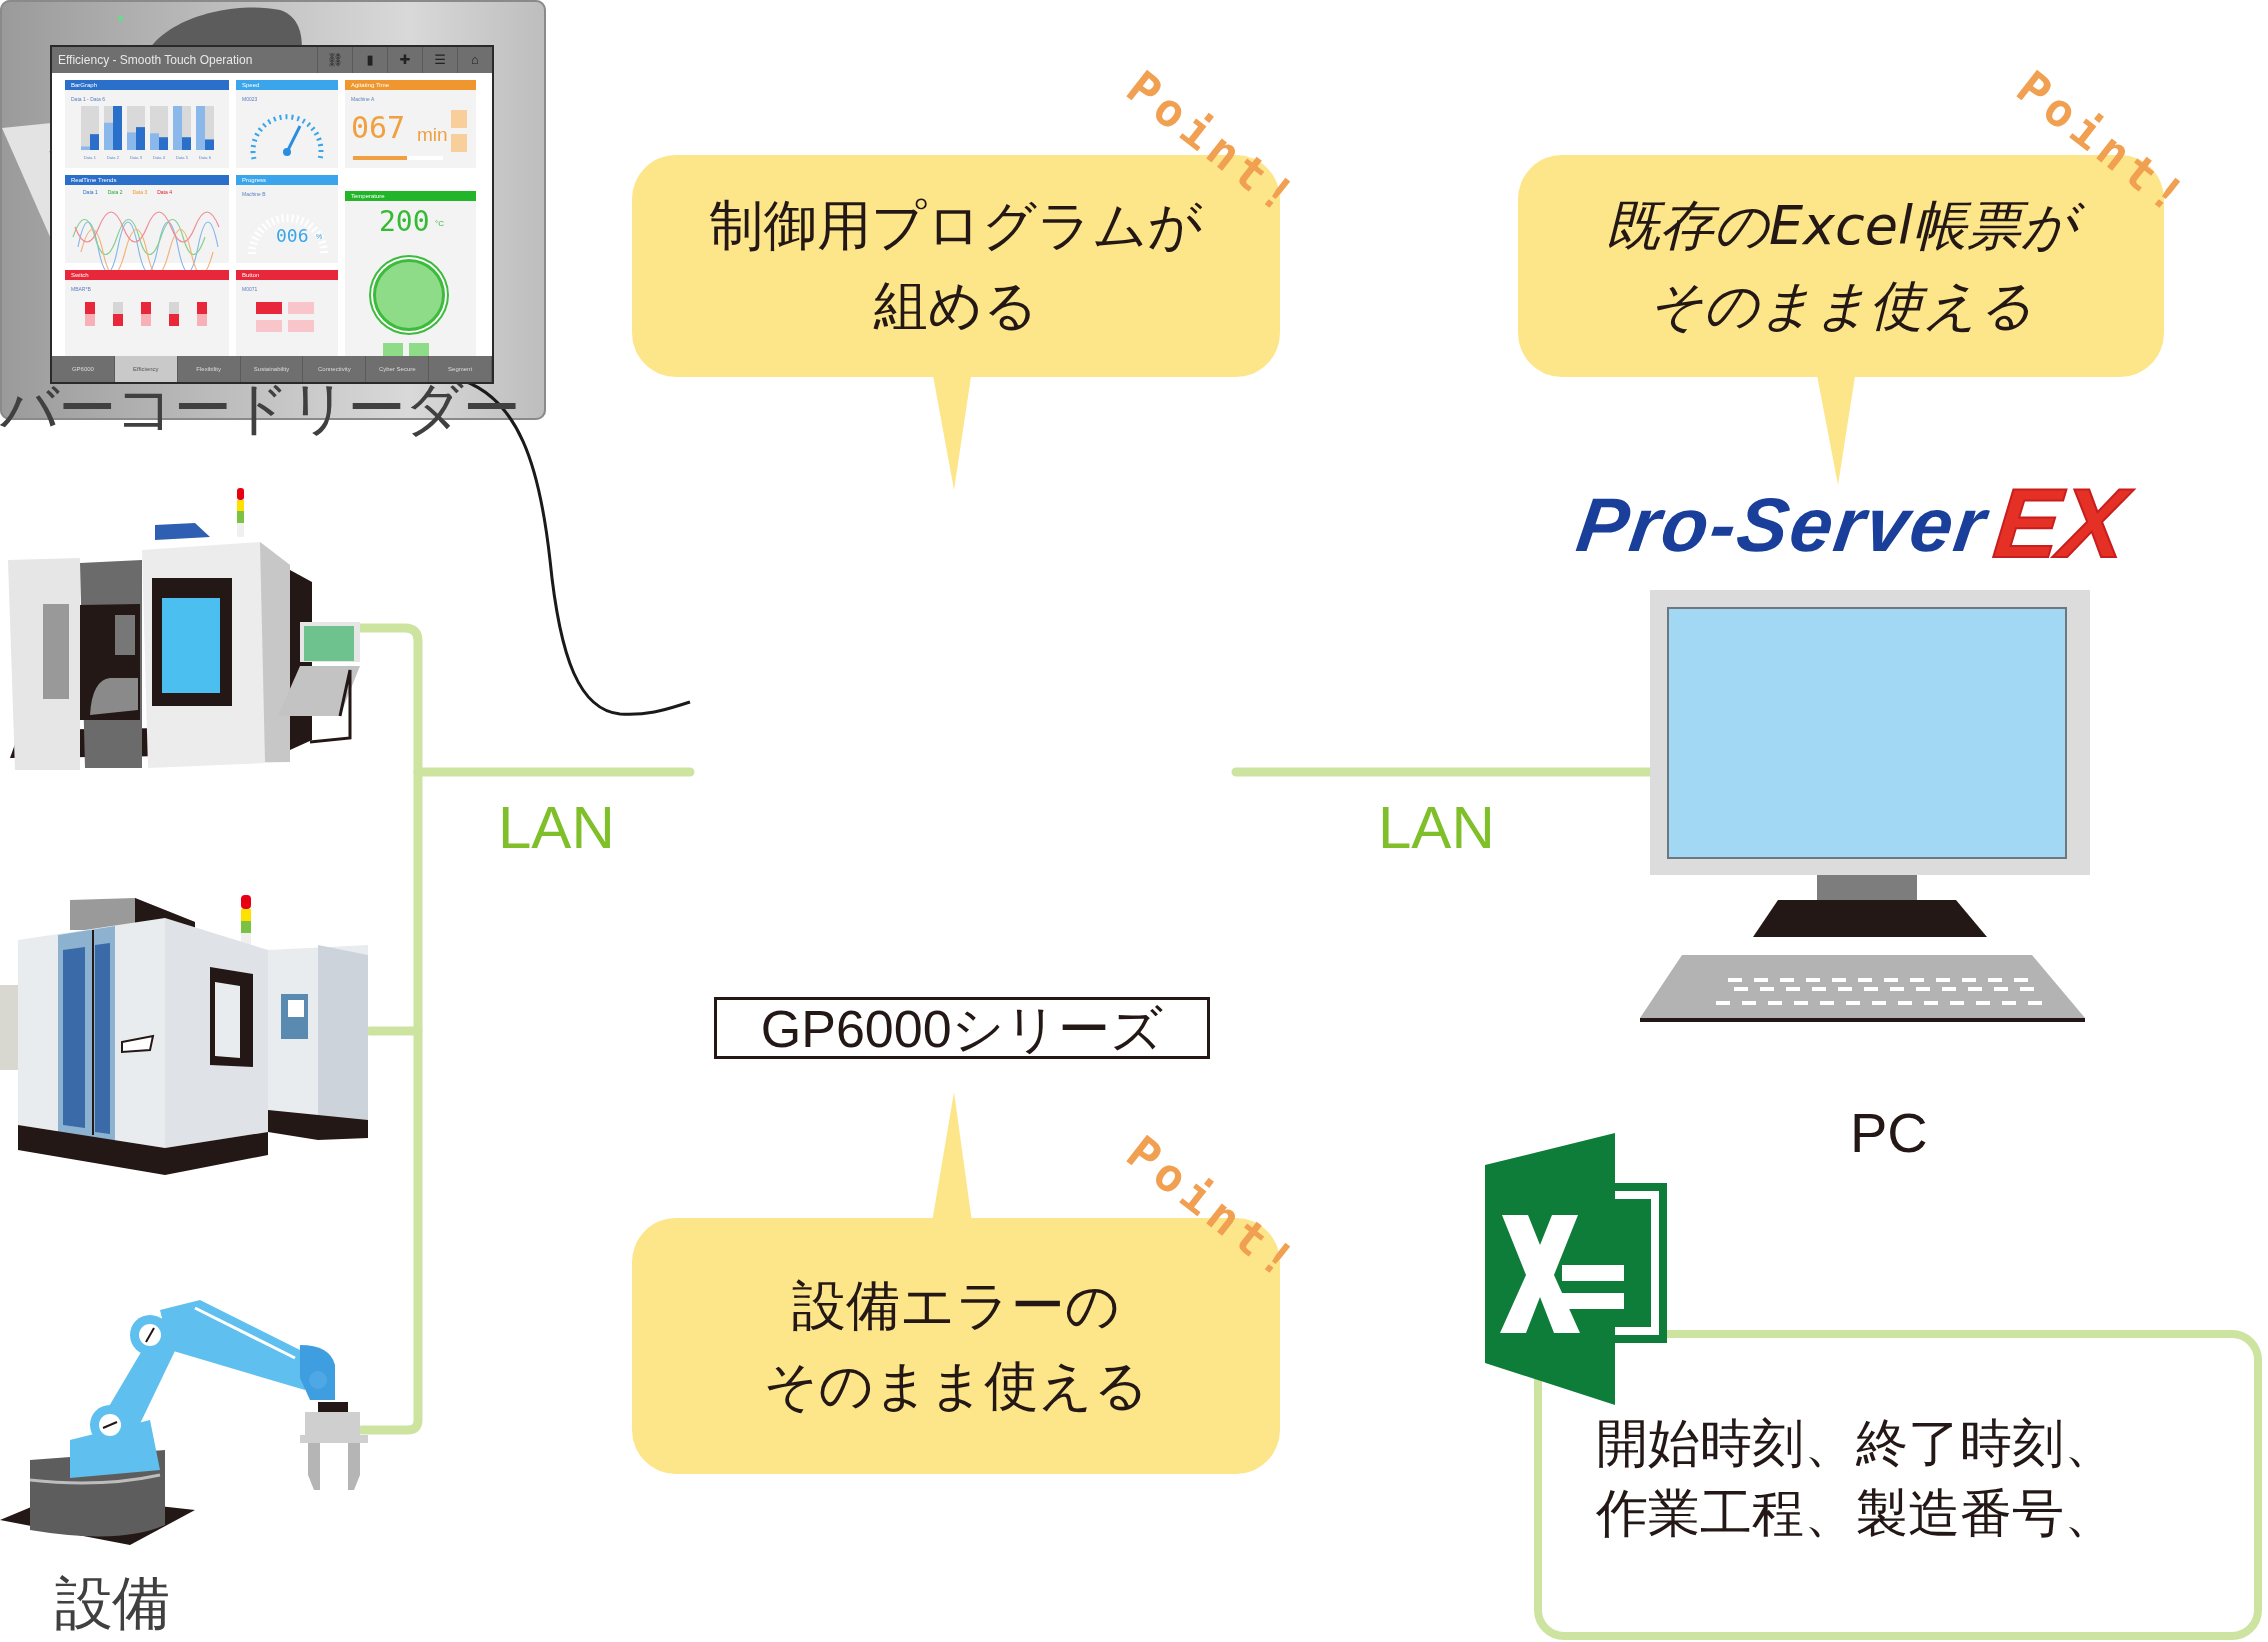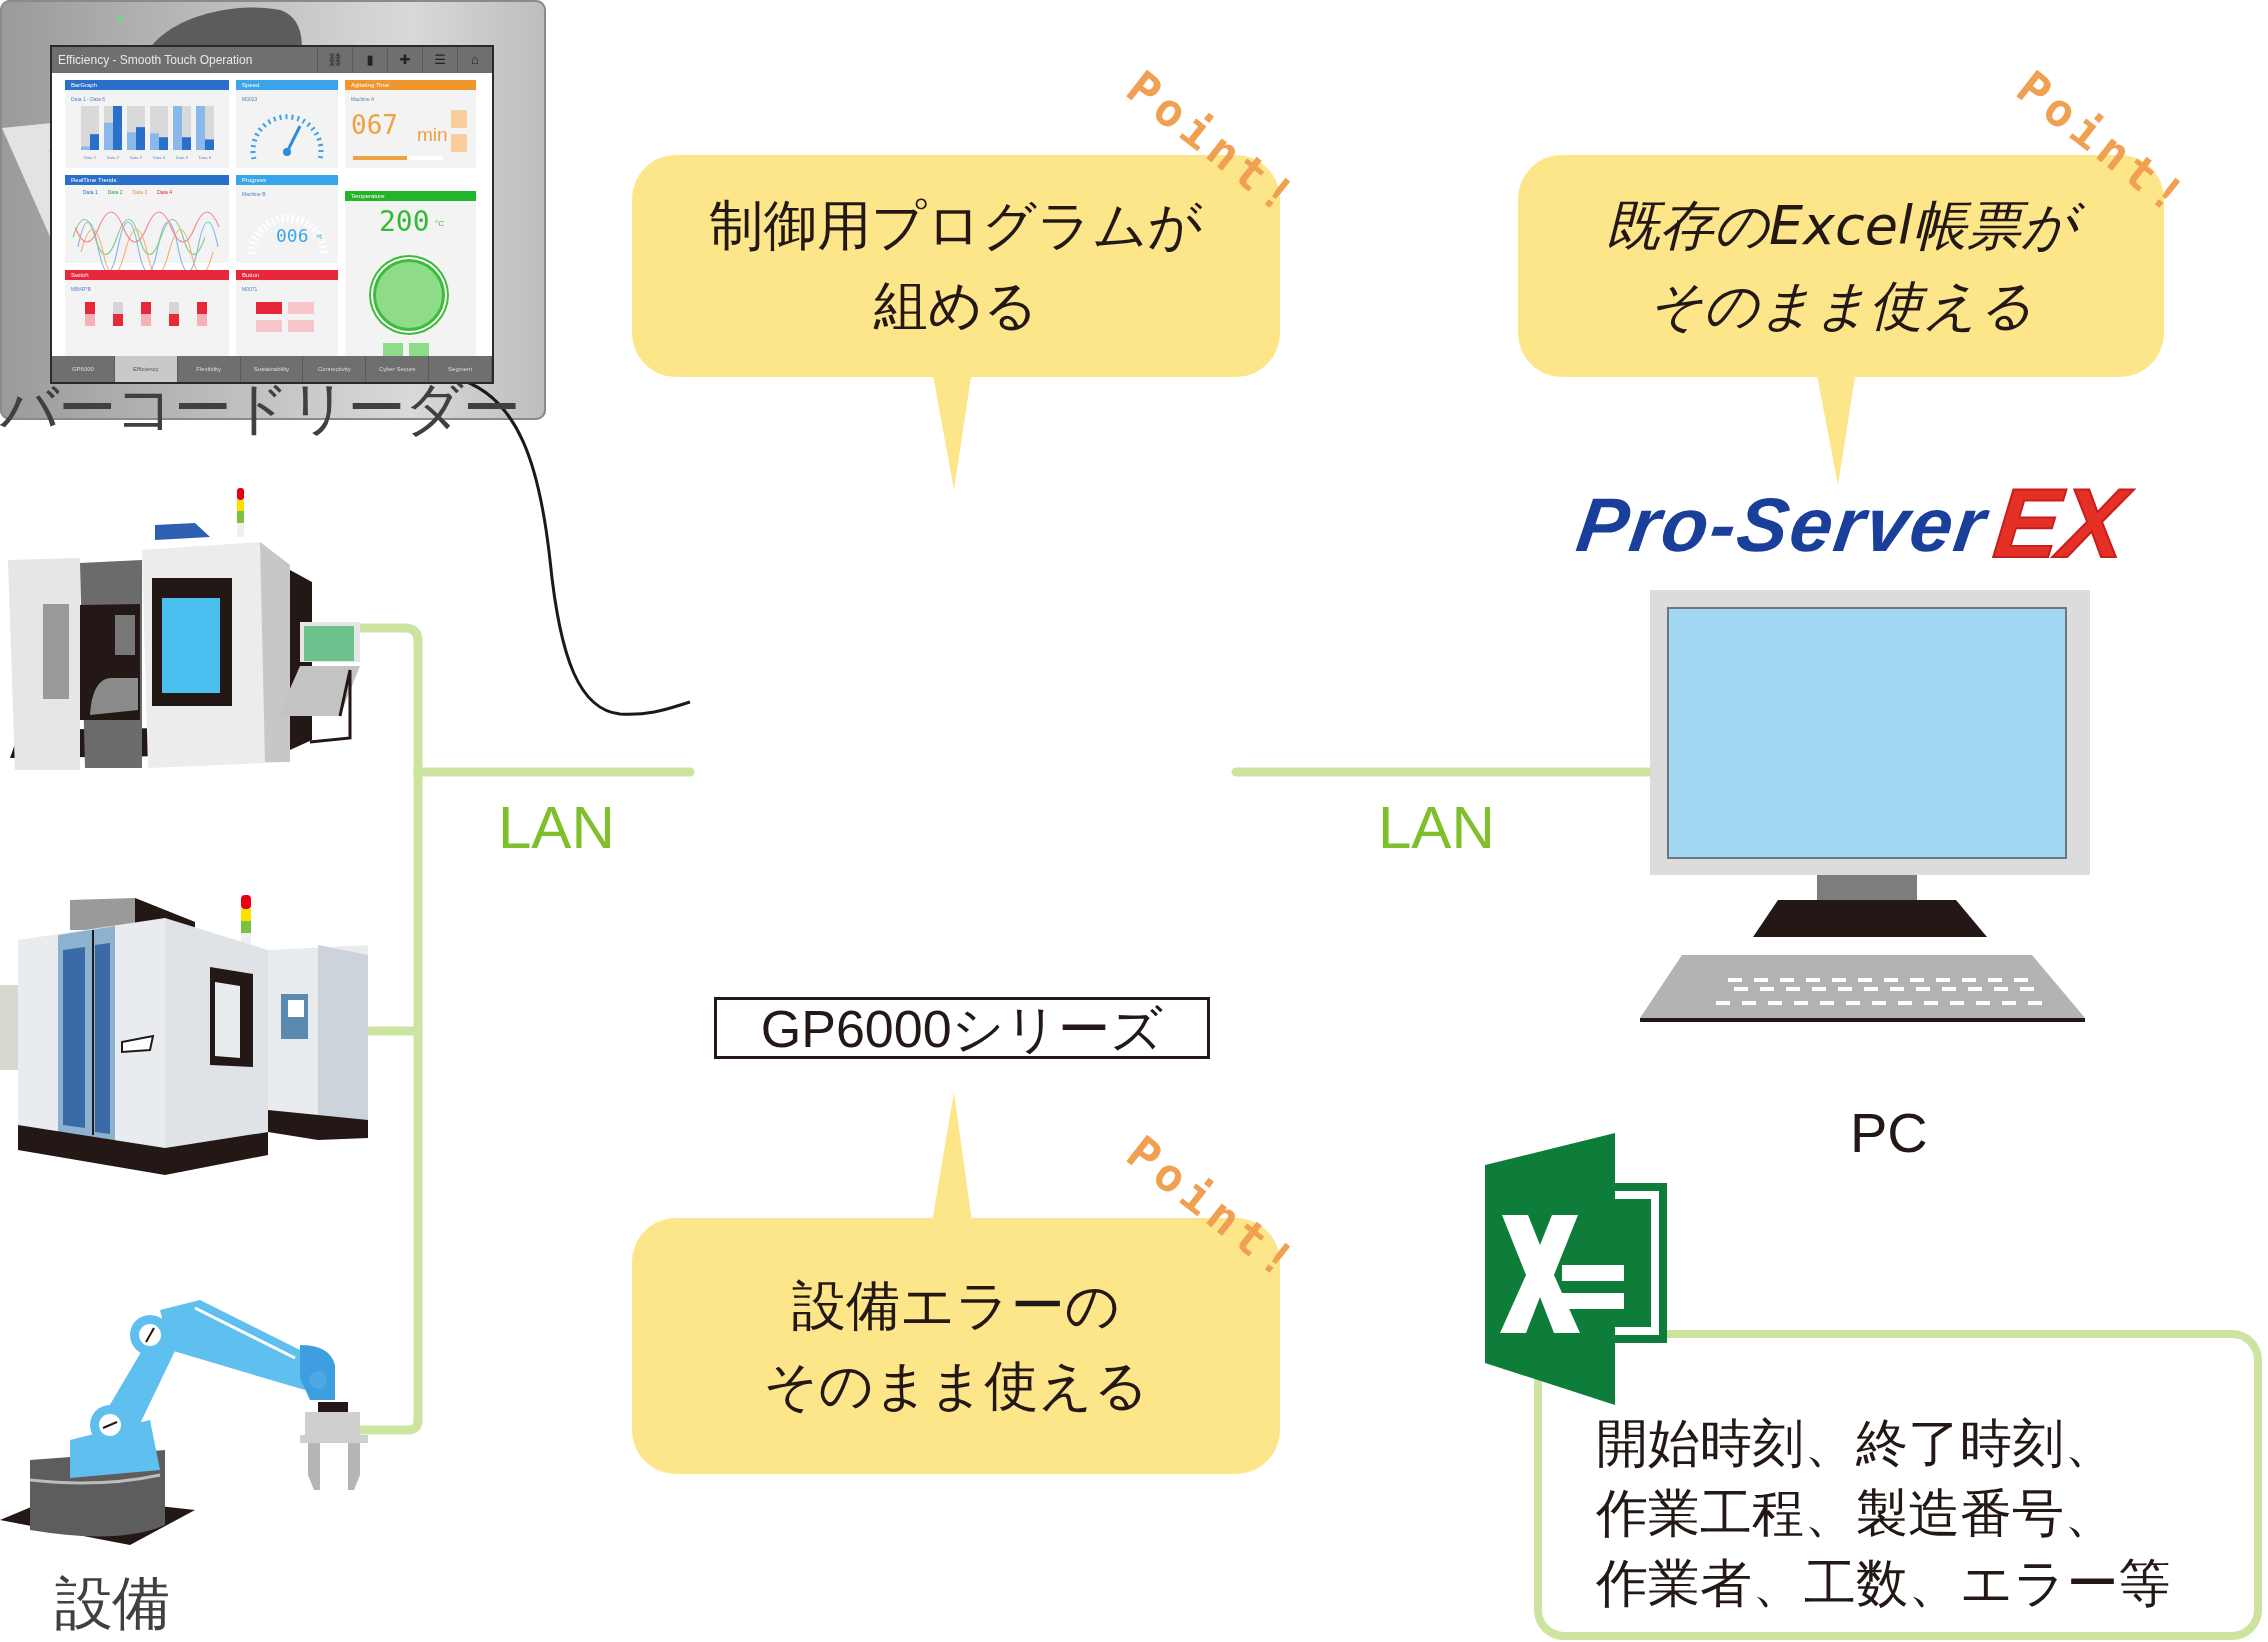--- a/index.html
+++ b/index.html
@@ -280,21 +280,21 @@
       <svg width="90" height="60" style="left:6px;top:24px">
         <path d="M12 55 A34 34 0 1 1 78 55" fill="none" stroke="#3aa5ea" stroke-width="5" stroke-dasharray="2 4"></path>
         <line x1="45" y1="48" x2="58" y2="22" stroke="#2a8ee0" stroke-width="3"></line>
         <circle cx="45" cy="48" r="4" fill="#2a8ee0"></circle>
       </svg>
     </div>
 
     <div class="panel" style="left:293px;top:33px;width:131px;height:88px;">
       <div class="panel-head" style="background:#f0962e;">Agitating Time</div>
       <div class="panel-sub">Machine A</div>
-      <div class="abs" style="left:6px;top:30px;font-size:26px;color:#f0a040;font-family:'DejaVu Sans Mono',monospace;">067</div>
+      <div class="abs" style="left:6px;top:30px;font-size:30px;color:#f0a040;font-family:'DejaVu Sans Mono',monospace;">067</div>
       <div class="abs" style="left:72px;top:44px;font-size:19px;color:#f0a040;">min</div>
       <div class="abs" style="left:106px;top:30px;width:16px;height:18px;background:#f8cf9a;"></div>
       <div class="abs" style="left:106px;top:54px;width:16px;height:18px;background:#f8cf9a;"></div>
       <div class="abs" style="left:8px;top:76px;width:90px;height:4px;background:#fff;">
         <div id="agit-fill" style="height: 4px; background: rgb(240, 160, 64); width: 60%;"></div>
       </div>
     </div>
 
     <div class="panel" style="left:13px;top:128px;width:164px;height:88px;">
       <div class="panel-head" style="background:#2a6fc9;">RealTime Trends</div>
@@ -426,14 +426,13 @@
   <rect x="145" y="58" width="52" height="160" fill="#0e7d3a"></rect>
   <rect x="145" y="66" width="44" height="144" fill="#fff"></rect>
   <rect x="145" y="74" width="36" height="128" fill="#0e7d3a"></rect>
   <polygon points="32,90 58,90 70,120 82,90 108,90 84,150 110,208 84,208 70,172 56,208 30,208 56,150" fill="#fff"></polygon>
   <rect x="92" y="140" width="62" height="16" fill="#fff"></rect>
   <rect x="92" y="168" width="62" height="16" fill="#fff"></rect>
 </svg>
 <div id="excel-text">
   <div>開始時刻、終了時刻、</div>
   <div>作業工程、製造番号、</div>
-  <div>作業者、工数、エラー等</div>
 </div>
 
 </body></html>

